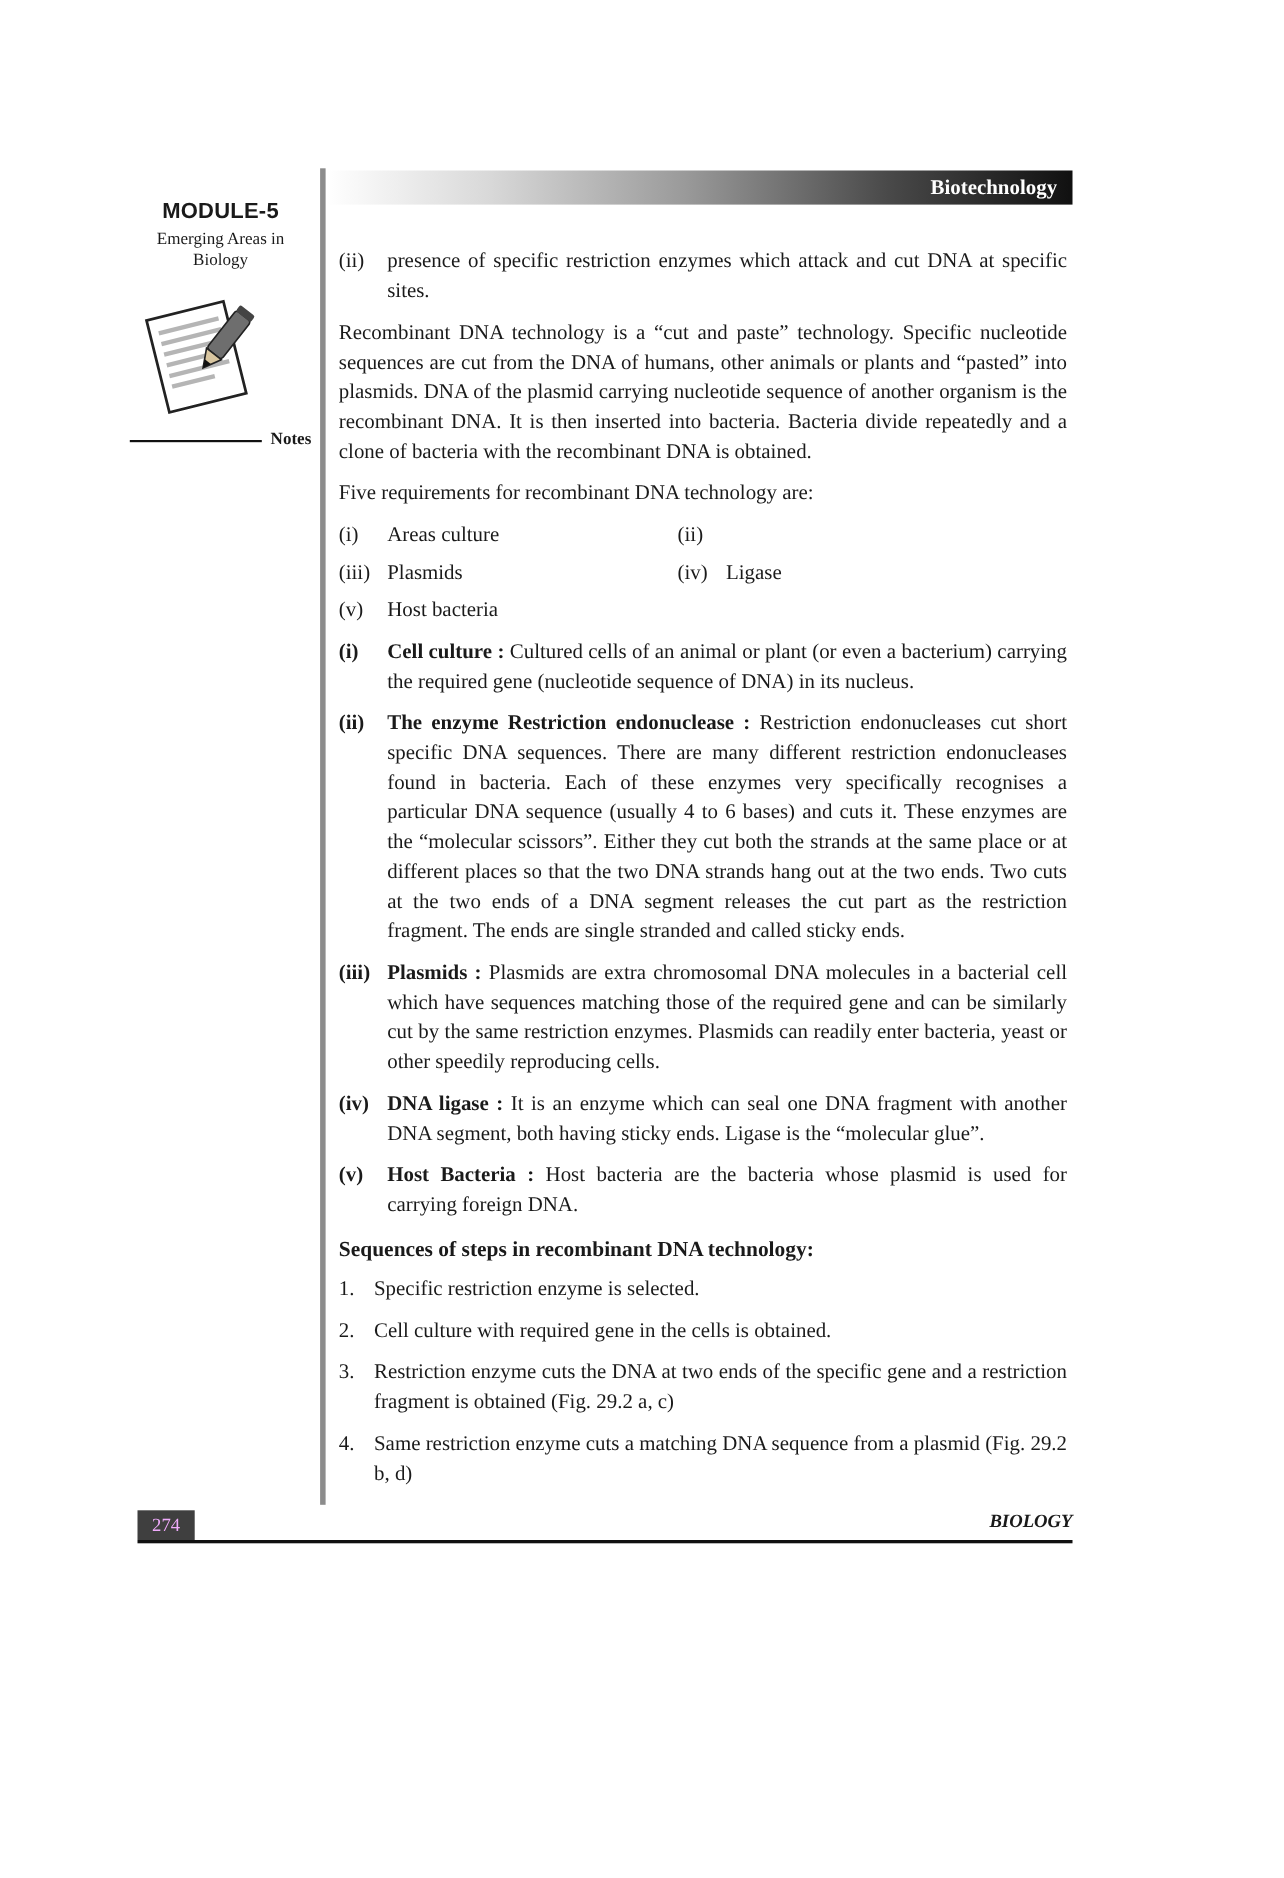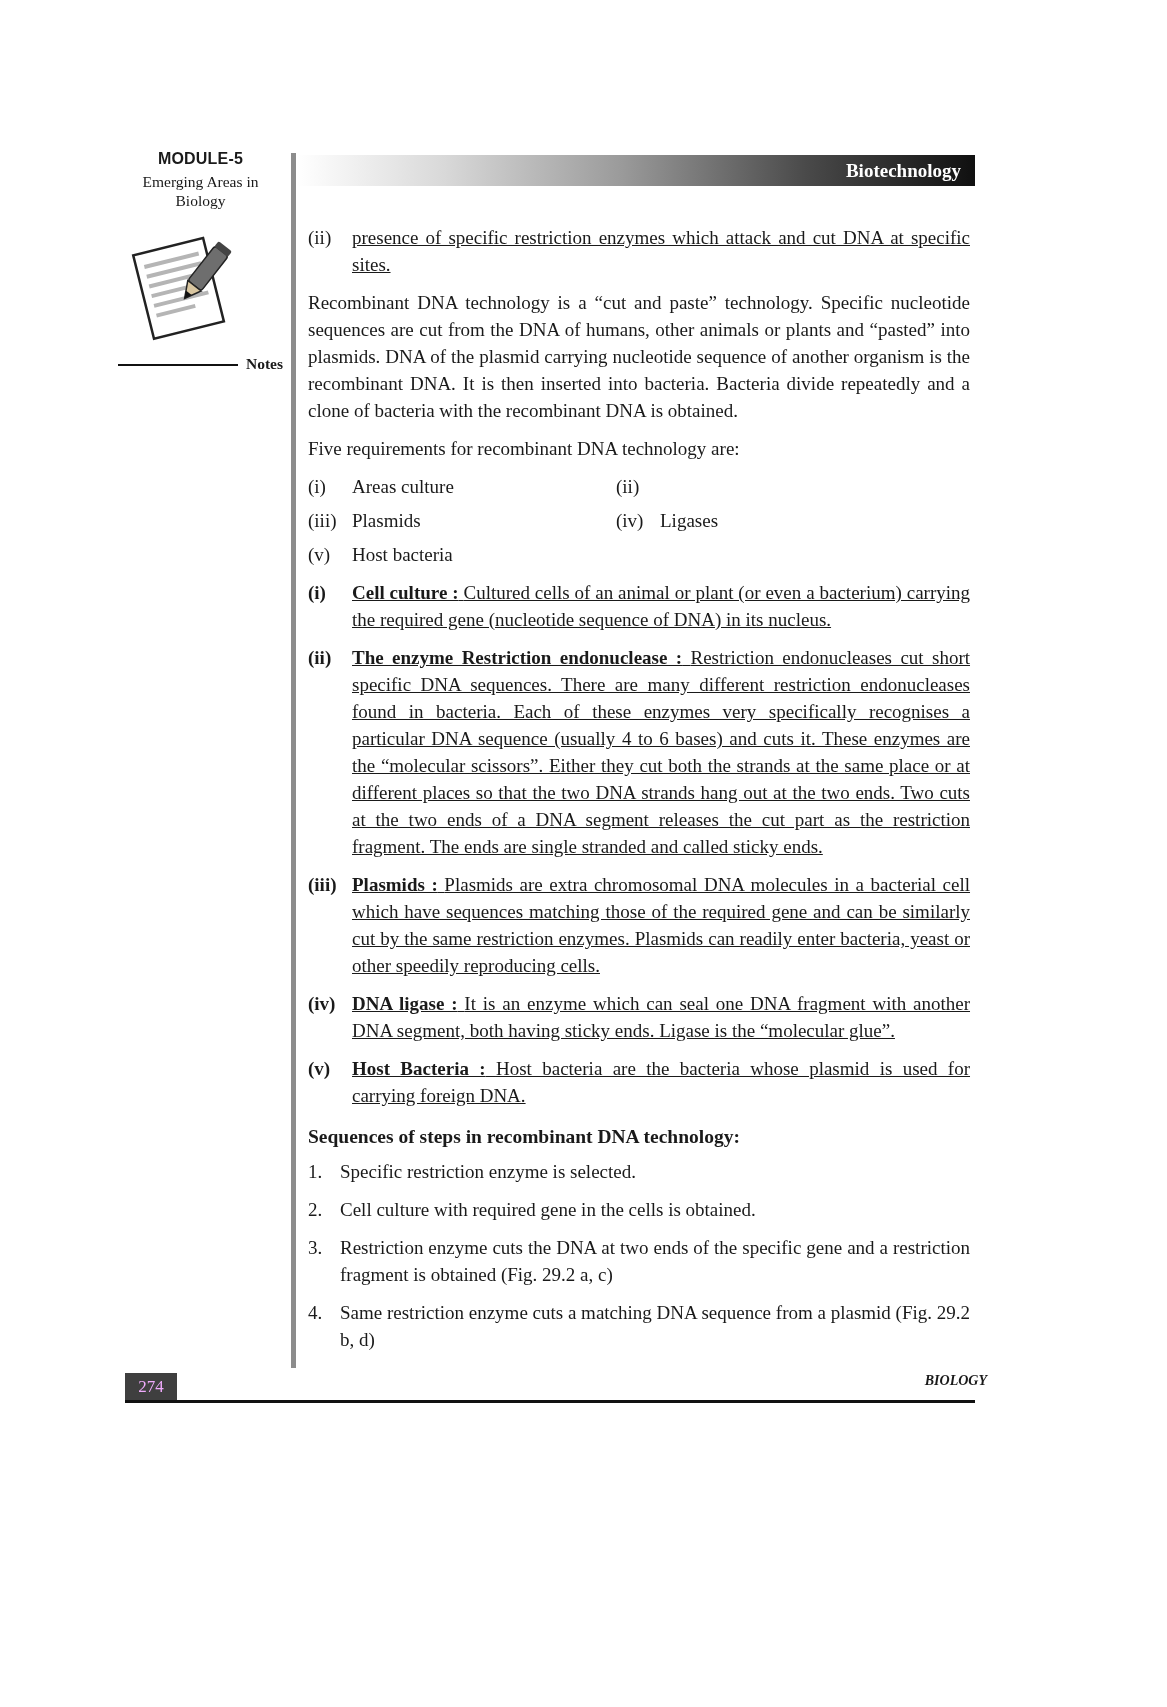--- a/index.html
+++ b/index.html
@@ -17,22 +17,23 @@
   .sidebar {
     position: absolute;
     left: 118px;
     top: 150px;
     width: 165px;
     text-align: center;
   }
   .module-title {
     font-family: "Liberation Sans", sans-serif;
     font-weight: bold;
-    font-size: 16px;
+    font-size: 20px;
     letter-spacing: 0.2px;
+    margin-top: 31px;
   }
   .module-subtitle {
     font-size: 15.5px;
     margin-top: 4px;
     line-height: 1.25;
   }
   .notes-block { margin-top: 24px; position: relative; }
   .notes-icon-wrap { height: 100px; position: relative; }
   .notes-rule {
     display: flex;
@@ -97,21 +98,21 @@
     font-size: 19.5px;
     margin: 14px 0 8px 0;
   }
   .labelled {
     display: grid;
     grid-template-columns: 44px 1fr;
     column-gap: 0;
   }
   .labelled .label { }
   .labelled .label.bold { font-weight: bold; }
-  .labelled .body { text-align: justify; text-decoration: underline; }
+  .labelled .body { text-align: justify; }
   .lead { font-weight: bold; }
   .followup { margin-top: 8px; text-align: justify; }
 
   .req-grid {
     display: grid;
     grid-template-columns: 308px 1fr;
     row-gap: 7px;
     margin: 4px 0 11px 0;
   }
   .req-cell {
@@ -144,25 +145,25 @@
     height: 27px;
     background: #3f3f3f;
     color: #f0abfc;
     font-size: 17px;
     display: flex;
     align-items: center;
     justify-content: center;
   }
   .book-title {
     position: absolute;
-    right: 180px;
+    right: 192px;
     top: 1373px;
     font-weight: bold;
     font-style: italic;
-    font-size: 14px;
+    font-size: 17px;
   }
 </style>
 </head>
 <body>
 
 <div class="page">
 
   <aside class="sidebar">
     <div class="module-title">MODULE-5</div>
     <div class="module-subtitle">Emerging Areas in Biology</div>
@@ -218,21 +219,21 @@
       </div>
       <div class="req-cell">
         <span class="label">(ii)</span>
       </div>
       <div class="req-cell">
         <span class="label">(iii)</span>
         <span>Plasmids</span>
       </div>
       <div class="req-cell">
         <span class="label">(iv)</span>
-        <span>Ligases</span>
+        <span>Ligase</span>
       </div>
       <div class="req-cell">
         <span class="label">(v)</span>
         <span>Host bacteria</span>
       </div>
     </div>
 
     <div class="labelled block">
       <span class="label bold">(i)</span>
       <span class="body"><b class="lead">Cell culture :</b> <span>Cultured cells of an animal or plant (or even a bacterium) carrying the required gene (nucleotide sequence of DNA) in its nucleus.</span></span>

